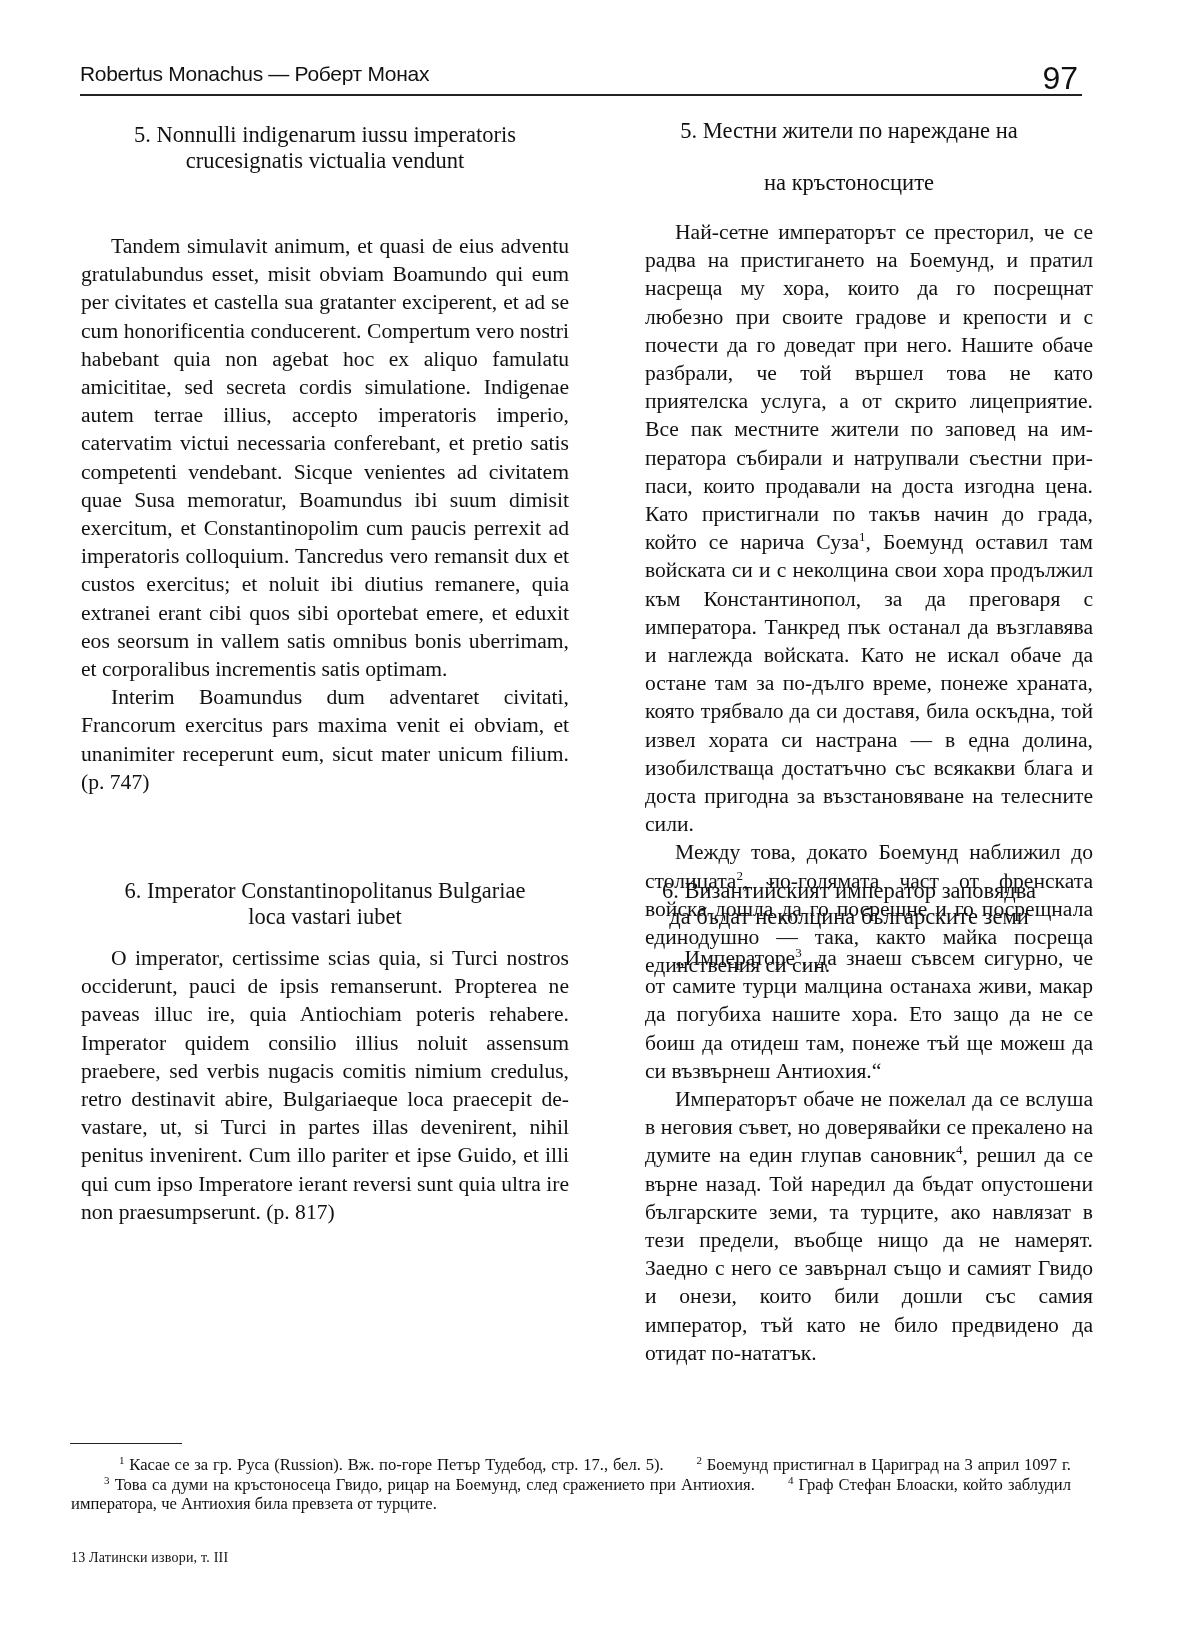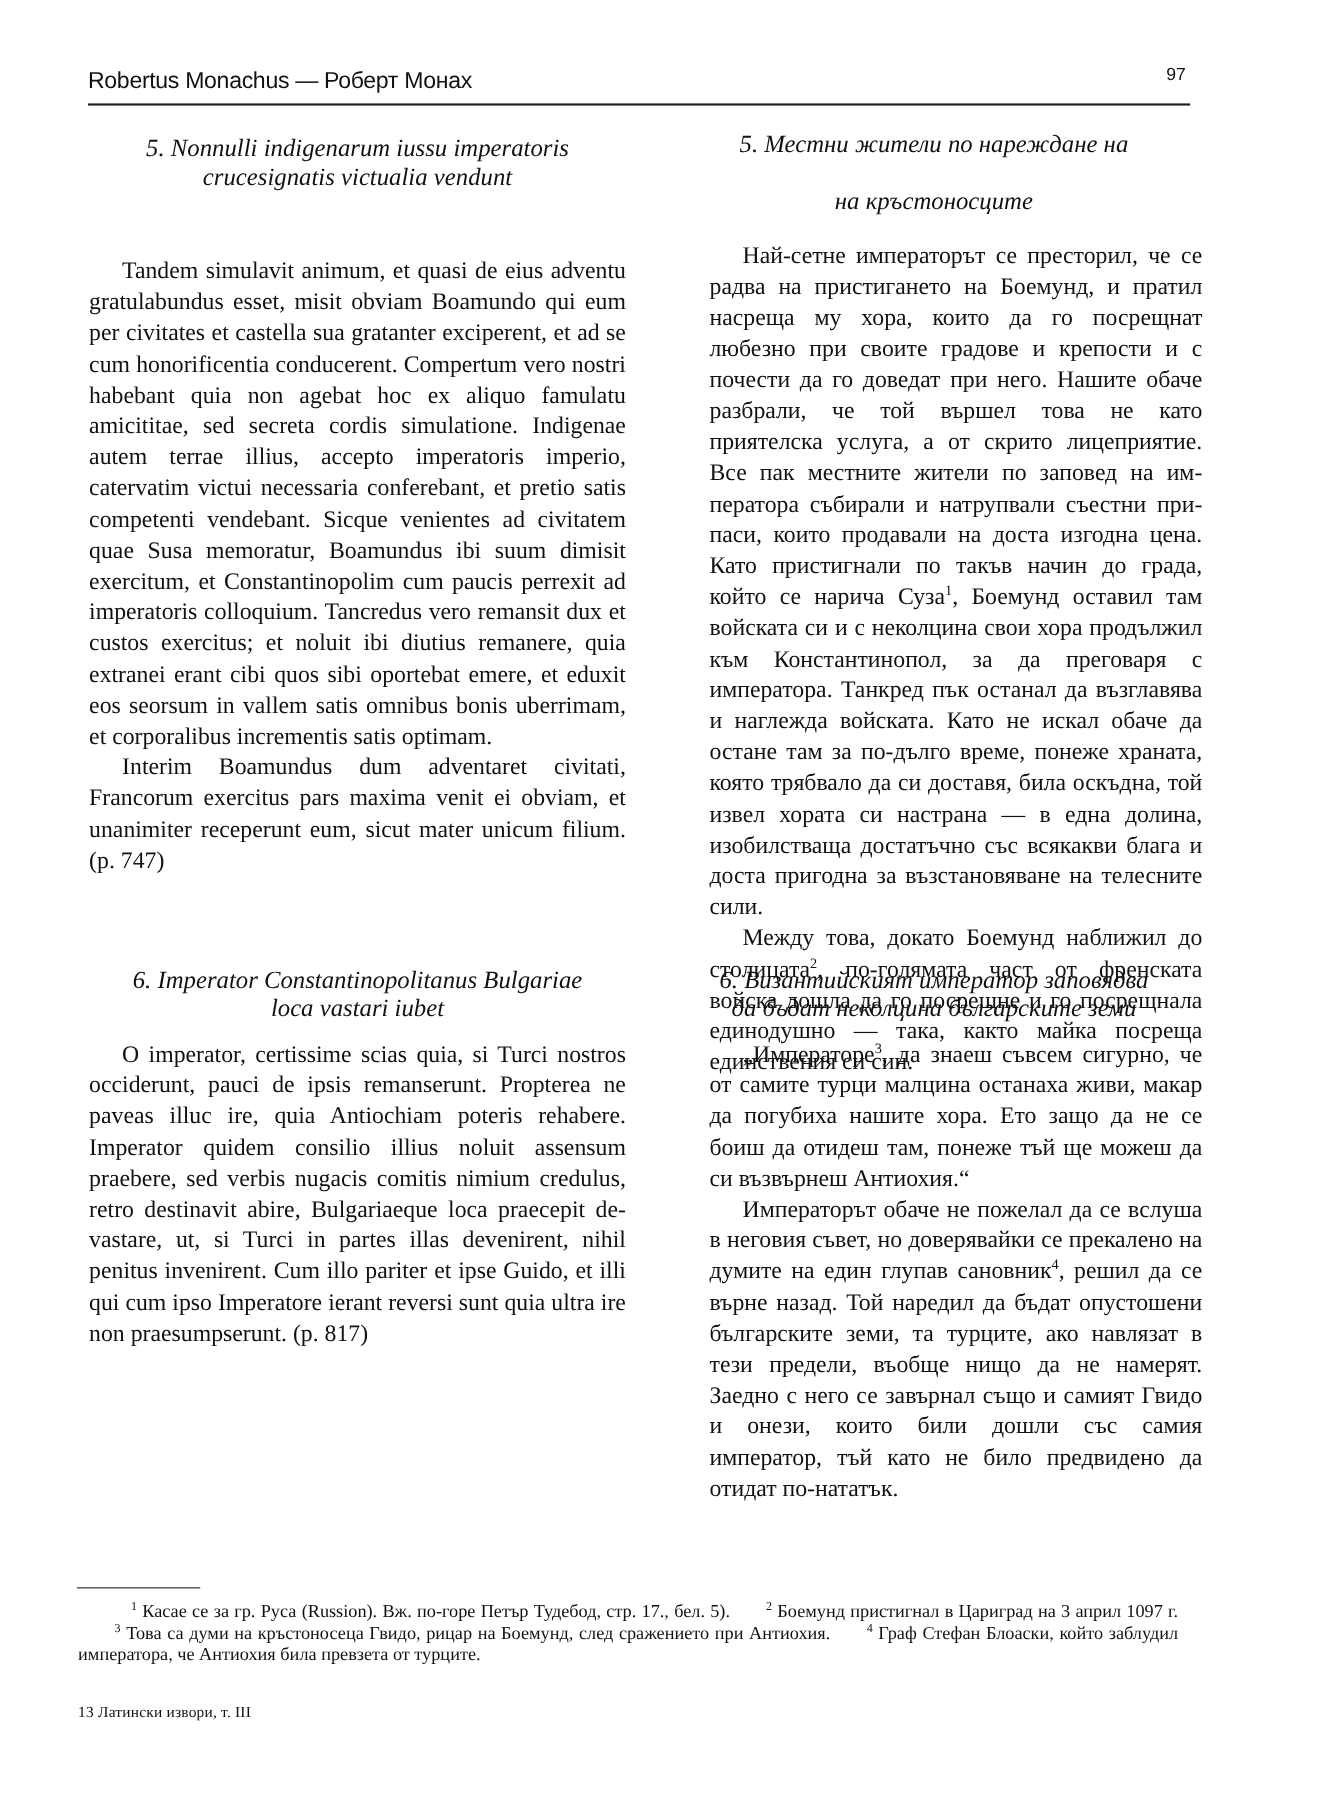--- a/index.html
+++ b/index.html
@@ -8,35 +8,35 @@
     font-family: "Liberation Serif", "DejaVu Serif", serif; color: #111;
   }
   .header {
     position: absolute; left: 80px; top: 62px; width: 1000px; height: 34px;
   }
   .running-title {
     position: absolute; left: 0; right: 0; top: 0; text-align: left;
     font-family: "Liberation Sans", "DejaVu Sans", sans-serif; font-size: 21px; letter-spacing: -0.3px;
   }
   .page-number {
-    position: absolute; right: 2px; top: -2px; font-size: 16px;
+    position: absolute; right: 2px; top: -2px; font-size: 32px;
     font-family: "Liberation Sans", "DejaVu Sans", sans-serif;
     margin-left: 12px;
   }
   .header-rule {
     position: absolute; left: 80px; top: 94px; width: 1002px; height: 0;
     border-top: 2px solid #222;
   }
   .col {
     position: absolute; width: 488px; font-size: 21.6px; line-height: 28.2px;
   }
   .col.left { left: 81px; }
   .col.right { left: 605px; }
   .heading {
-    font-style: italic; text-align: center; font-size: 22.5px; line-height: 26px;
+    text-align: center; font-size: 22.5px; line-height: 26px;
     margin: 0;
   }
   .para {
     text-align: justify; text-indent: 30px; margin: 0; hyphens: manual;
   }
   .right .para { font-family: "Liberation Serif", "DejaVu Serif", serif; margin-left: 40px; }
   sup { font-size: 13px; line-height: 0; vertical-align: 8px; }
   .fn-rule {
     position: absolute; left: 70px; top: 1443px; width: 112px; height: 0;
     border-top: 1.5px solid #222;

